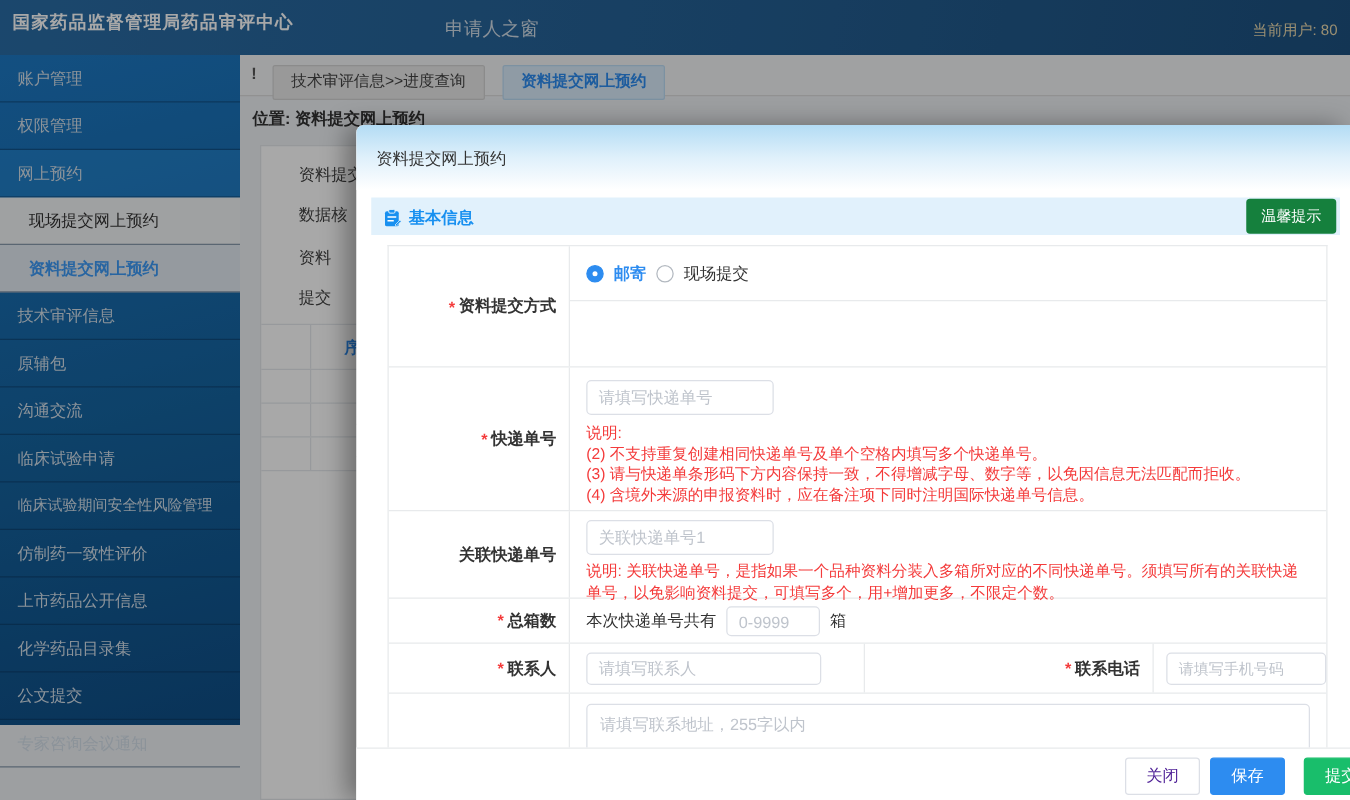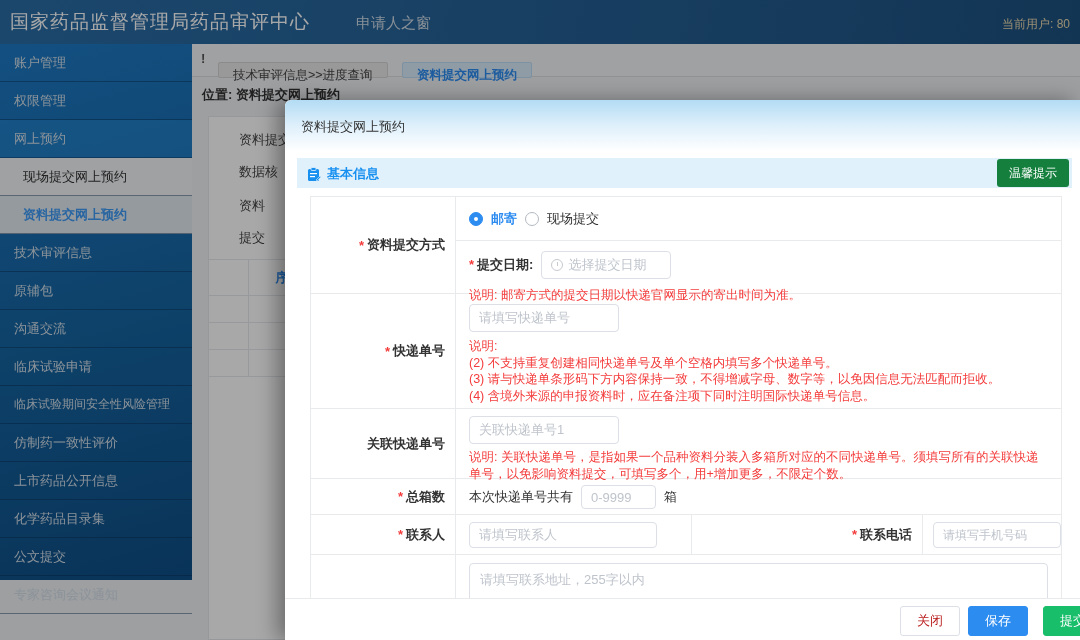--- a/index.html
+++ b/index.html
@@ -4,37 +4,37 @@
 <style>
   * { margin:0; padding:0; box-sizing:border-box; }
   html,body { background:#444; }
   .app {
     position:relative; width:1080px; height:640px; overflow:hidden;
     font-family:"Liberation Sans","DejaVu Sans",sans-serif; background:#eef1f5;
   }
   
   .header { position:absolute; left:0; top:0; width:1080px; height:44px;
     background:linear-gradient(100deg,#2a6da6 0%,#245f93 55%,#1d5180 100%); z-index:1; }
-  .header-title { position:absolute; left:10px; top:9px; color:#fff; font-size:19px; font-weight:normal; letter-spacing:1px; white-space:nowrap; }
+  .header-title { position:absolute; left:10px; top:9px; color:#fff; font-size:14px; font-weight:bold; letter-spacing:1px; white-space:nowrap; }
   .header-portal { position:absolute; left:356px; top:14px; color:#cfdbe6; font-size:15px; }
   .header-user { position:absolute; left:1002px; top:16px; color:#ead9ad; font-size:12px; white-space:nowrap; }
   
   .sidebar { position:absolute; left:0; top:44px; width:192px; height:536px;
     background:linear-gradient(165deg,#1d79c4 0%,#15639f 55%,#0f4e86 100%); z-index:1; }
   .side-item { height:38px; line-height:37px; padding-left:14px; color:#d4dfe9; font-size:13px;
     border-bottom:1px solid rgba(8,46,84,.45); white-space:nowrap; cursor:pointer; }
   .side-item.bright { background:rgba(44,146,224,.38); }
   .side-item.tight { font-size:12px; }
   .side-sub { background:#f2f4f6; color:#333; padding-left:23px; }
   .side-sub.active { background:#e2eaf2; color:#3d9af5; font-weight:bold; }
   
   .content { position:absolute; left:192px; top:44px; width:888px; height:596px; background:#eef1f5; z-index:1; }
   .tabbar { position:absolute; left:0; top:0; width:888px; height:33px; background:#f3f4f6; border-bottom:1px solid #dcdcdc; }
   .alert-mark { position:absolute; left:9px; top:7px; font-size:13px; font-weight:bold; color:#555; }
-  .tab { position:absolute; top:18px; height:16px; line-height:24px; font-size:12.5px; padding:0 14px;
+  .tab { position:absolute; top:8px; height:28px; line-height:24px; font-size:12.5px; padding:0 14px;
     border:1px solid #d4d4d4; background:#e8e8e8; color:#444; border-radius:2px; cursor:pointer; white-space:nowrap; }
   .tab.t1 { left:26px; }
   .tab.t2 { left:210px; background:#d9ecfb; border-color:#bcdcf5; color:#2d8cf0; font-weight:bold; }
   .breadcrumb { position:absolute; left:10px; top:42px; font-size:13px; font-weight:600; color:#333; }
   .panel { position:absolute; left:16px; top:72px; width:880px; height:524px; background:#fff; border:1px solid #e4e7ea; }
   .bg-label { position:absolute; left:30px; font-size:13px; color:#444; white-space:nowrap; }
   .bg-table { position:absolute; left:0px; top:142px; width:400px; border-top:1px solid #e6e9ed; font-size:13px; }
   .bg-tr { display:flex; border-bottom:1px solid #e6e9ed; height:27px; line-height:26px; }
   .bg-tr.head { height:36px; line-height:35px; }
   .bg-td-chk { width:40px; border-right:1px solid #e6e9ed; }
@@ -78,21 +78,21 @@
   .clock-icon::after { content:""; position:absolute; left:5px; top:2px; width:1px; height:4px; background:#c6cad1; }
   .pad { padding:10px 13px; }
   .inline-mid { display:flex; align-items:center; gap:8px; height:36px; padding-left:13px; color:#333; }
   .small-input { height:24px; width:75px; }
   .contact-row .fcontent { display:flex; align-items:center; padding-left:13px; height:40px; }
   .addr-row { height:112px; }
   .addr-box { position:absolute; left:13px; right:13px; top:8px; height:86px; border:1px solid #dcdfe6; border-radius:4px; padding:7px 10px; cursor:text; }
   
   .footer { position:absolute; left:0; bottom:0; width:795px; height:42px; background:#fff; border-top:1px solid #e8eaec; z-index:40; }
   .btn { position:absolute; top:7px; width:60px; height:30px; border-radius:3px; font-size:13px; line-height:28px; text-align:center; cursor:pointer; }
-  .btn-close { left:615px; background:#fff; border:1px solid #dcdfe6; color:#b91c1c; }
+  .btn-close { left:615px; background:#fff; border:1px solid #dcdfe6; color:#4c1d95; }
   .btn-save { left:683px; background:#2d8cf0; border:1px solid #2d8cf0; color:#fff; }
   .btn-submit { left:758px; background:#19be6b; border:1px solid #19be6b; color:#fff; }
 </style>
 </head>
 <body>
 
 <div class="app">
 
   <div class="header">
     <div class="header-title">国家药品监督管理局药品审评中心</div>
@@ -181,30 +181,20 @@
           <span class="req">*</span>
           <span>资料提交方式</span>
         </div>
         <div class="fcontent">
           <div class="sub-a">
             <span class="radio on"></span>
             <span class="radio-lab-on">邮寄</span>
             <span class="radio"></span>
             <span class="radio-lab-off" style="margin-left:0">现场提交</span>
           </div>
-          <div class="sub-b">
-            <div style="display:flex;align-items:center;gap:8px">
-              <span style="font-weight:bold;color:#333"><span class="req">*</span><span>提交日期:</span></span>
-              <span class="inputbox" style="width:130px">
-                <span class="clock-icon"></span>
-                <span class="ph">选择提交日期</span>
-              </span>
-            </div>
-            <div class="note">说明: 邮寄方式的提交日期以快递官网显示的寄出时间为准。</div>
-          </div>
         </div>
       </div>
 
       <div class="frow" style="height:115px">
         <div class="flabel">
           <span class="req">*</span>
           <span>快递单号</span>
         </div>
         <div class="fcontent pad">
           <span class="inputbox" style="width:150px">

